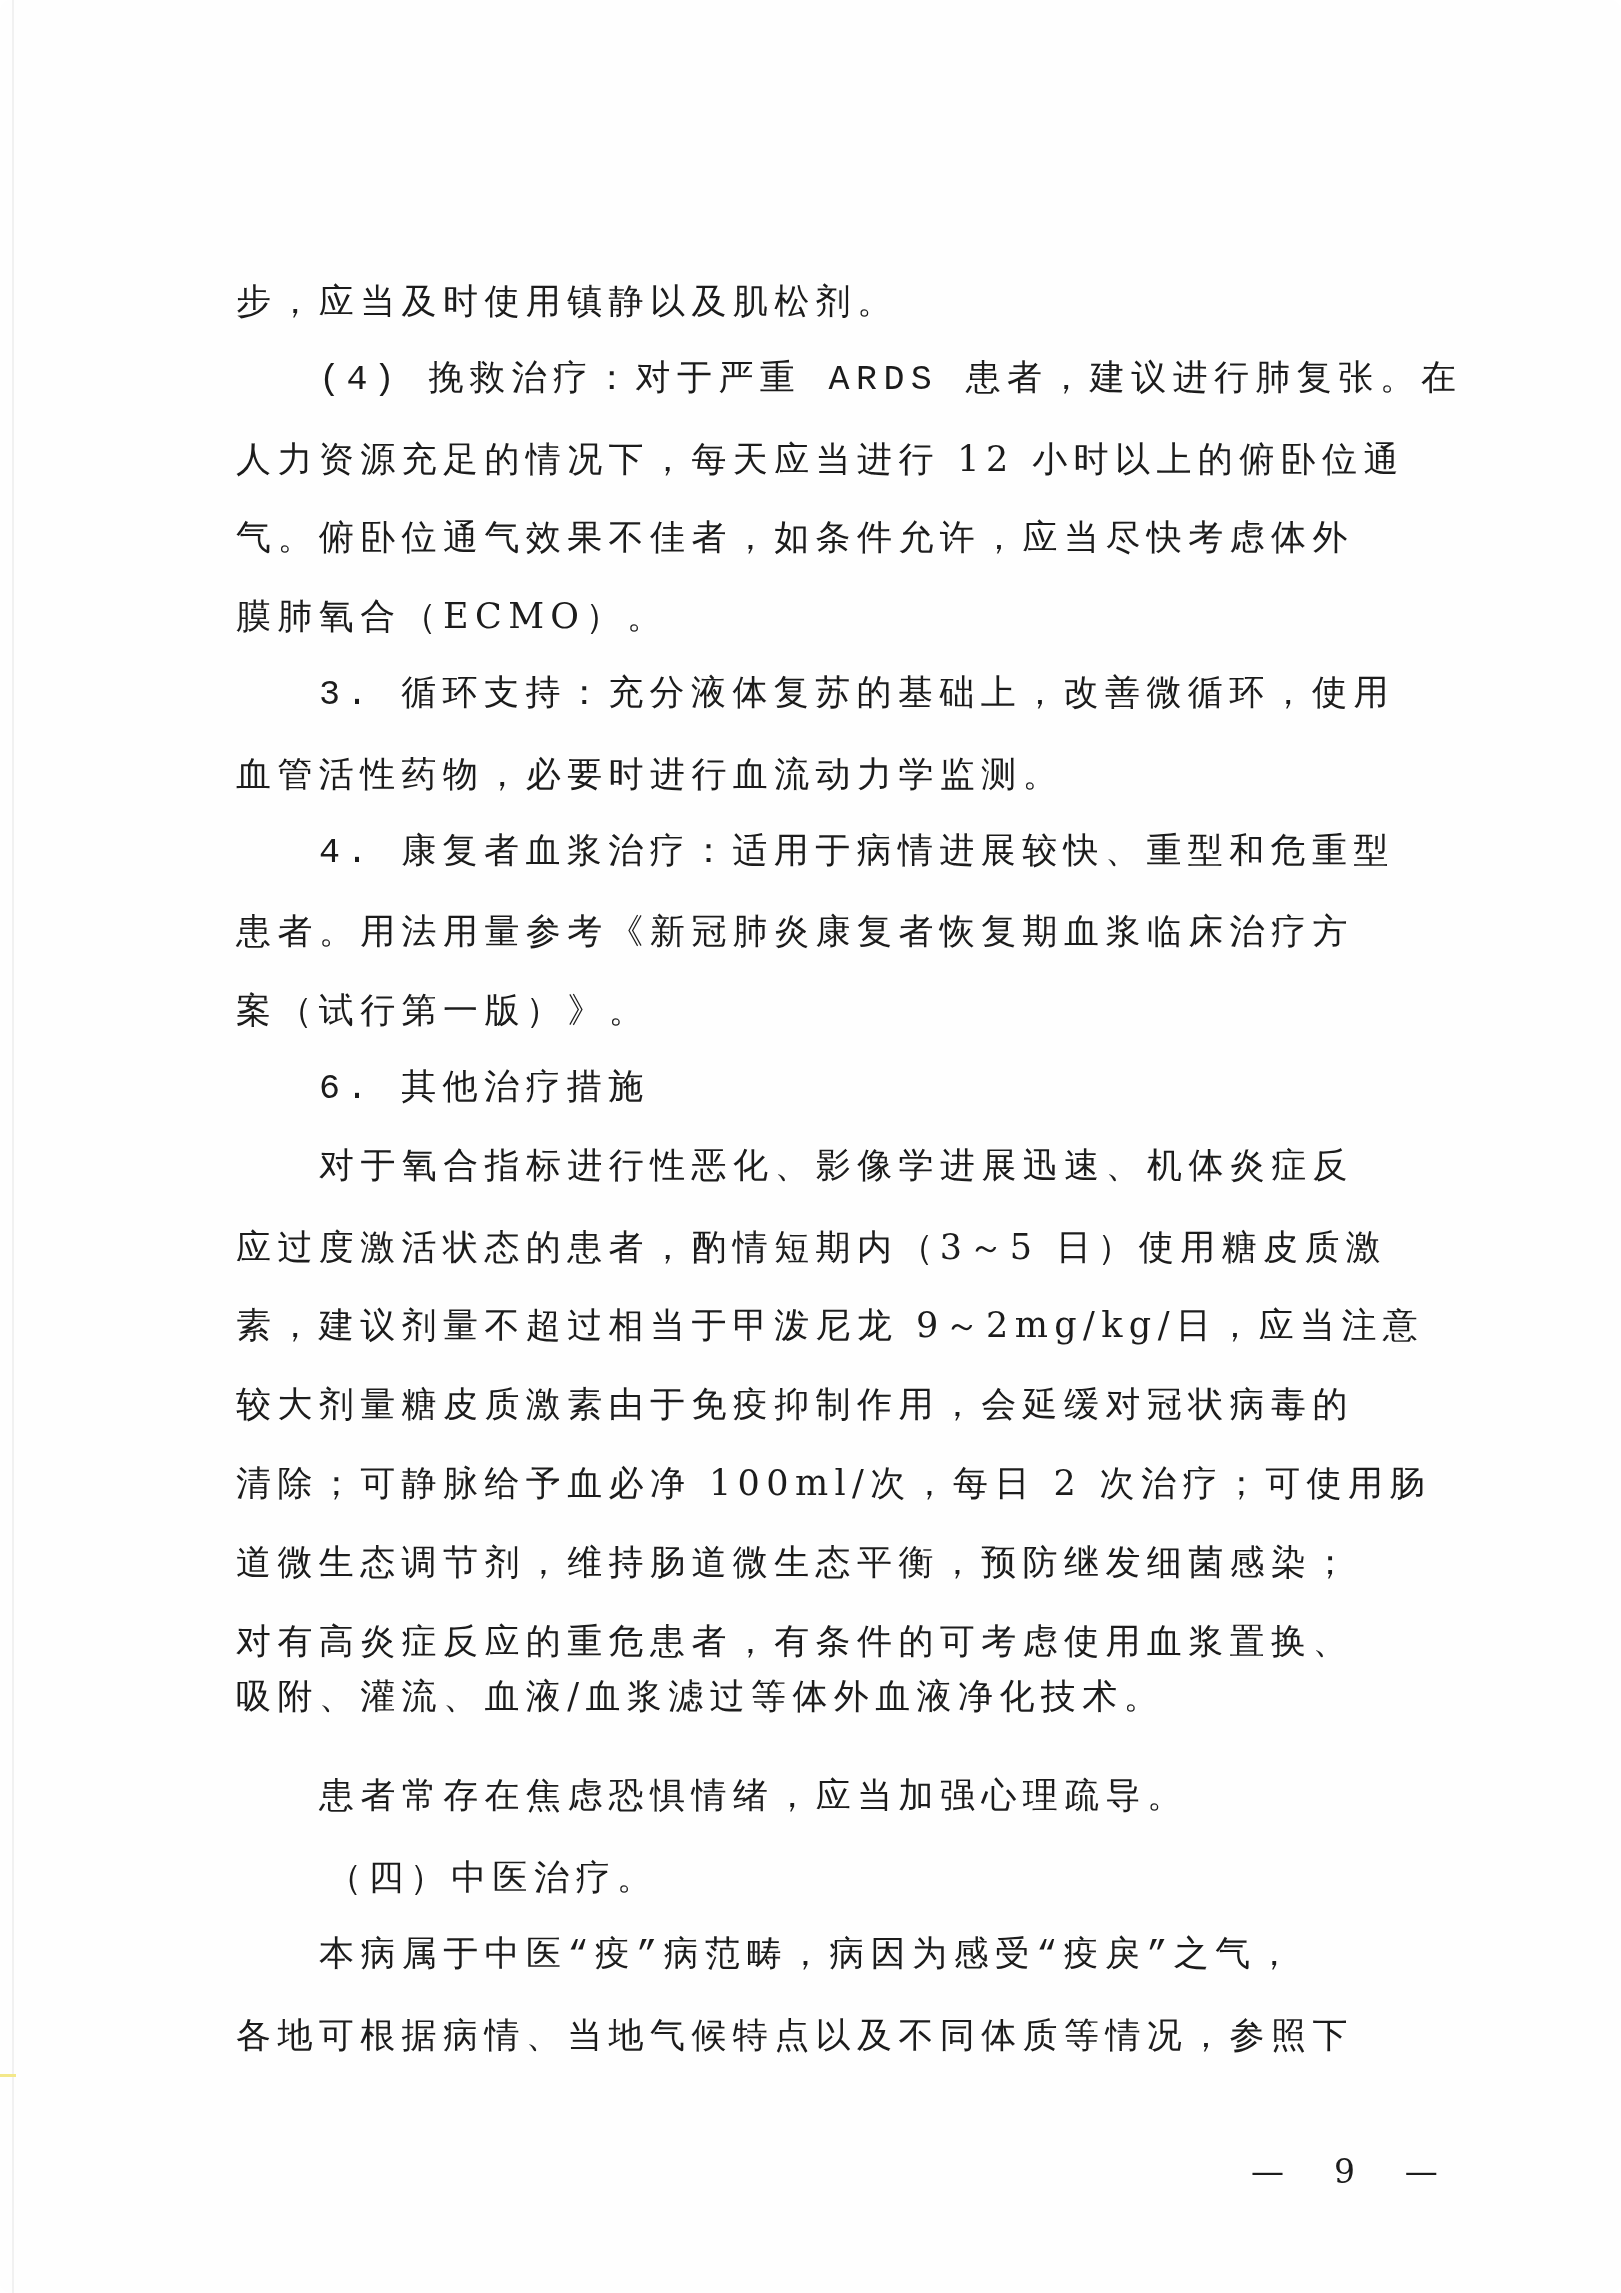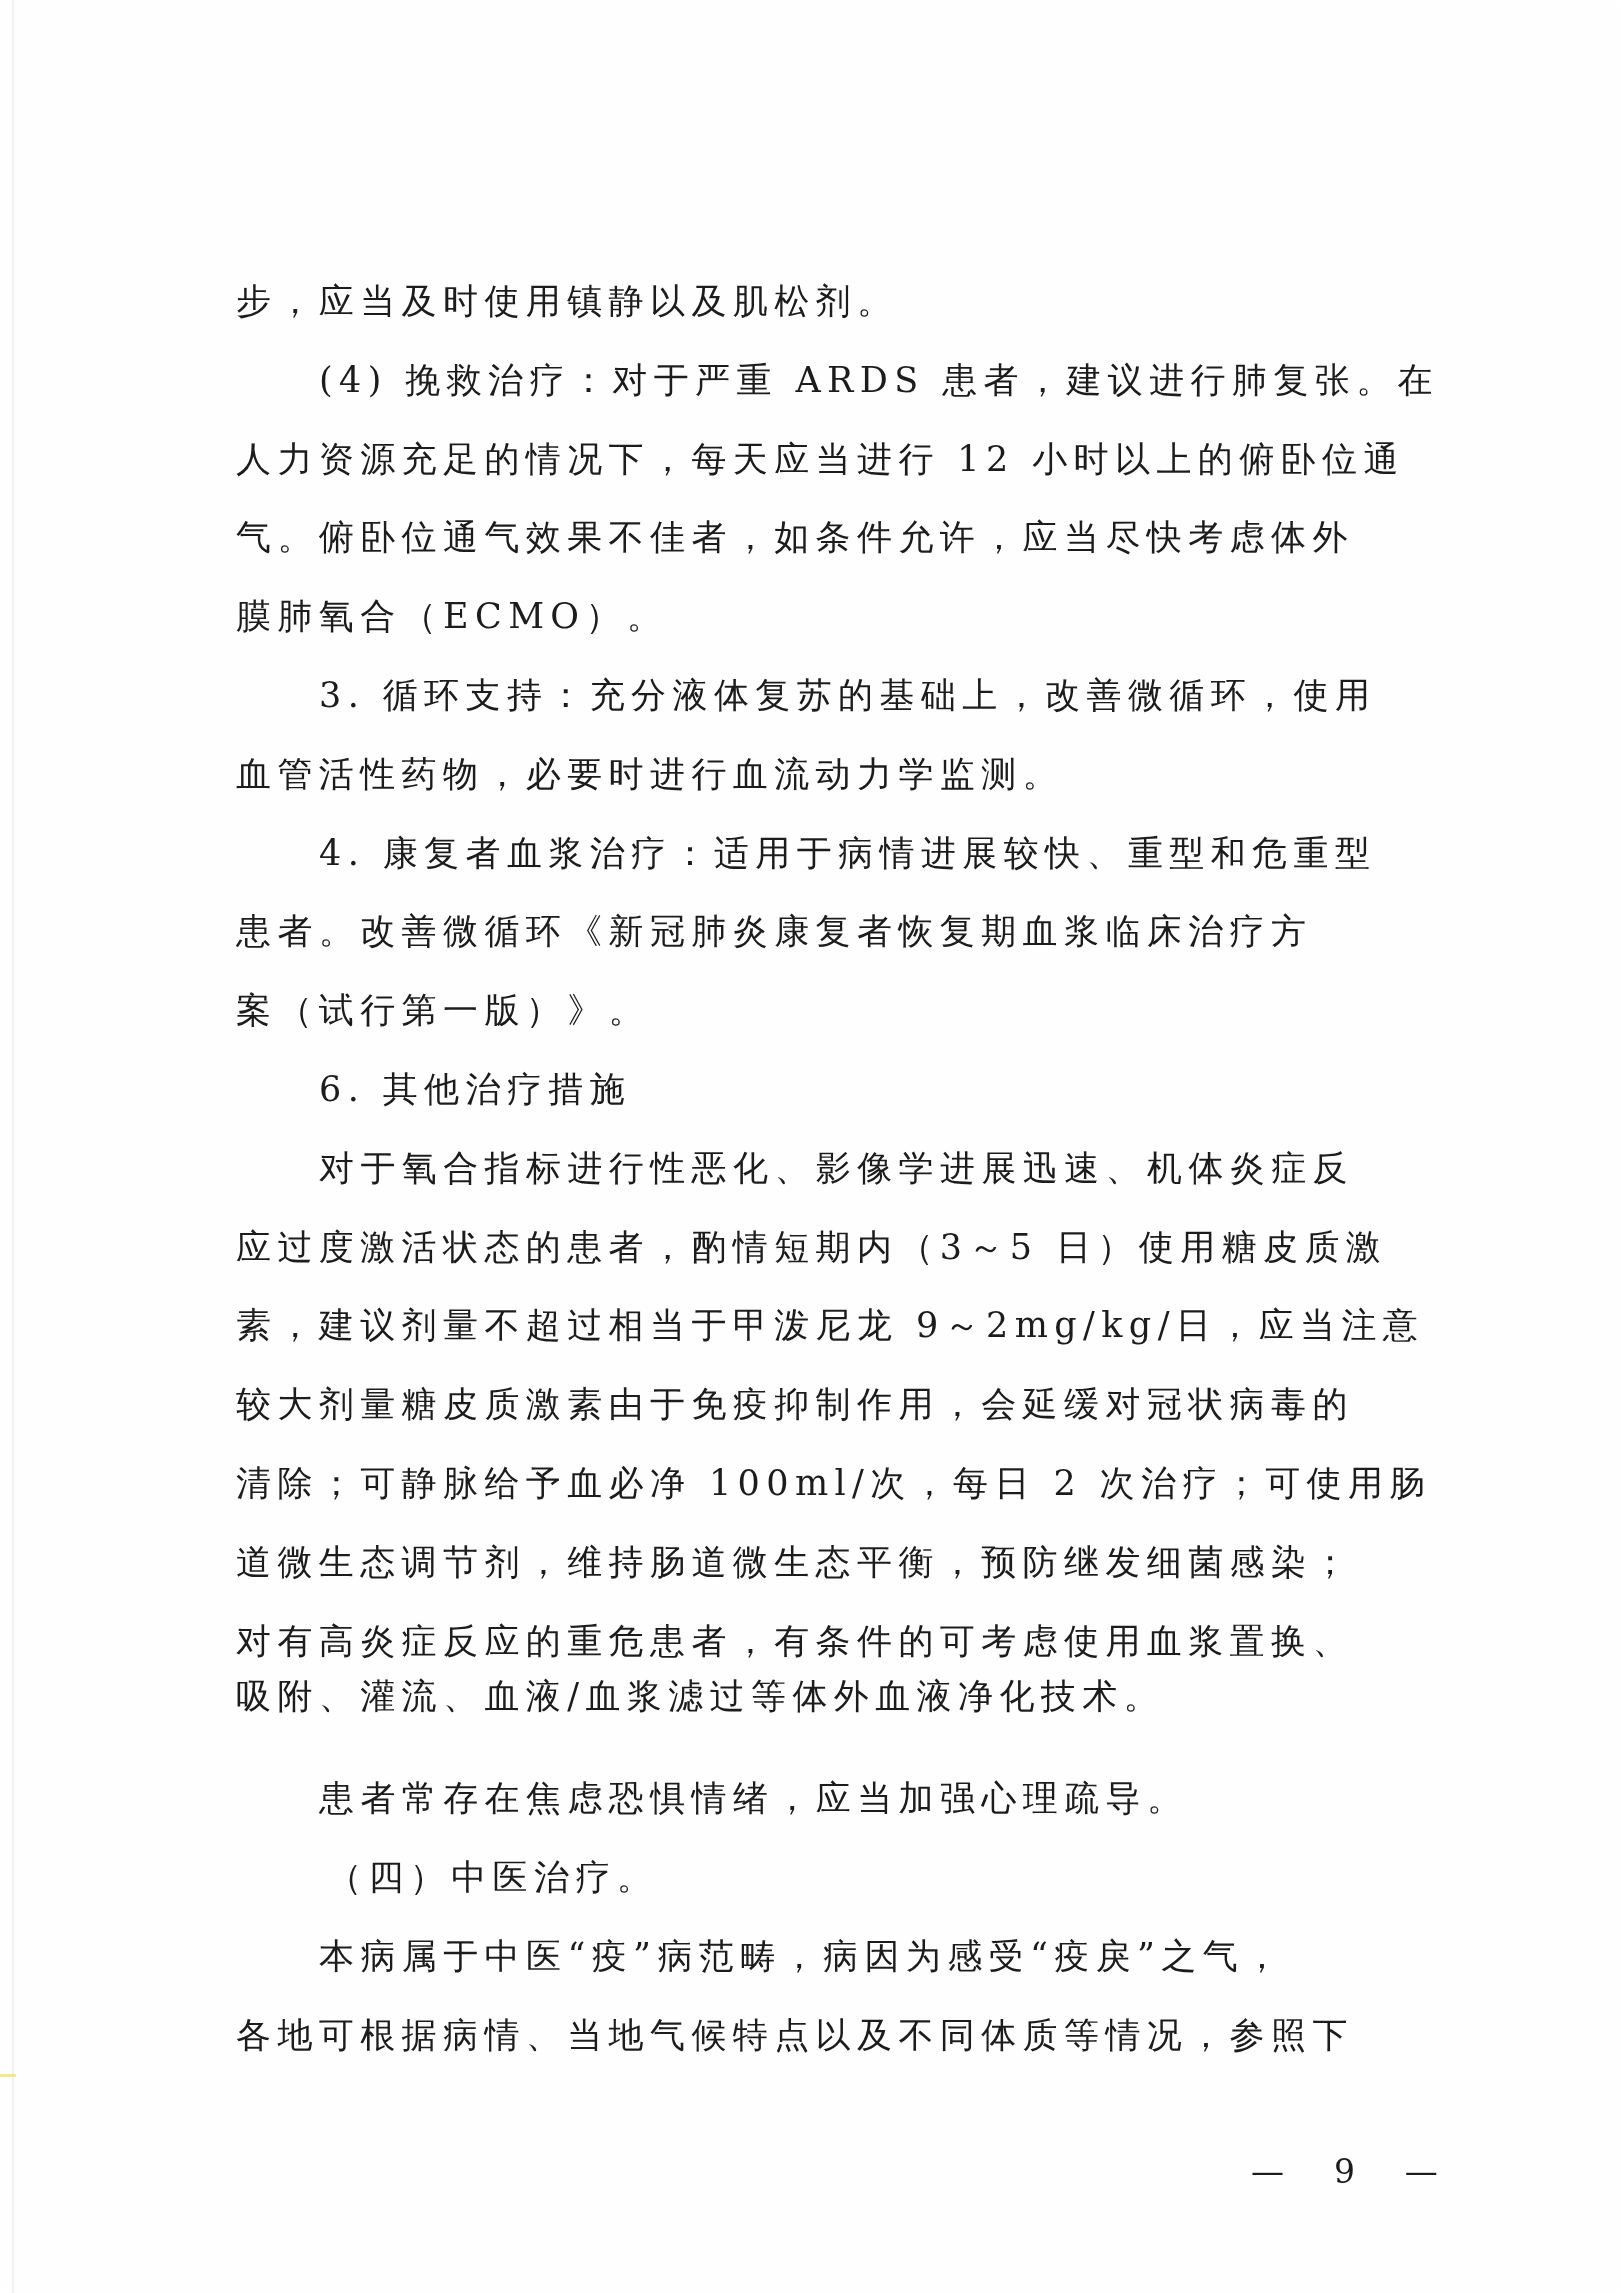--- a/index.html
+++ b/index.html
@@ -43,21 +43,21 @@
     .line {
       position: absolute;
       left: 0;
       height: 59px;
       font-size: 35px;
       line-height: 59px;
       white-space: nowrap;
       letter-spacing: 6.4px;
       color: #1c1c1c;
     }
-    .line.indent { left: 83px; }
+    .line.indent { left: 83px; font-family: Liberation Mono, monospace; }
     .line.heading-cn { left: 91px; }
     .page-number {
       position: absolute;
       top: 2152px;
       left: 1251px;
       font-size: 33px;
       line-height: 39px;
       white-space: nowrap;
       color: #1c1c1c;
       letter-spacing: 19.7px;
@@ -76,21 +76,21 @@
 
     <div class="line indent" style="top:79px">(4) 挽救治疗：对于严重 ARDS 患者，建议进行肺复张。在</div>
     <div class="line" style="top:158px">人力资源充足的情况下，每天应当进行 12 小时以上的俯卧位通</div>
     <div class="line" style="top:236px">气。俯卧位通气效果不佳者，如条件允许，应当尽快考虑体外</div>
     <div class="line" style="top:315px">膜肺氧合（ECMO）。</div>
 
     <div class="line indent" style="top:394px">3. 循环支持：充分液体复苏的基础上，改善微循环，使用</div>
     <div class="line" style="top:473px">血管活性药物，必要时进行血流动力学监测。</div>
 
     <div class="line indent" style="top:552px">4. 康复者血浆治疗：适用于病情进展较快、重型和危重型</div>
-    <div class="line" style="top:630px">患者。改善微循环《新冠肺炎康复者恢复期血浆临床治疗方</div>
+    <div class="line" style="top:630px">患者。用法用量参考《新冠肺炎康复者恢复期血浆临床治疗方</div>
     <div class="line" style="top:709px">案（试行第一版）》。</div>
 
     <div class="line indent" style="top:788px">6. 其他治疗措施</div>
 
     <div class="line indent" style="top:867px">对于氧合指标进行性恶化、影像学进展迅速、机体炎症反</div>
     <div class="line" style="top:946px">应过度激活状态的患者，酌情短期内（3～5 日）使用糖皮质激</div>
     <div class="line" style="top:1024px">素，建议剂量不超过相当于甲泼尼龙 9～2mg/kg/日，应当注意</div>
     <div class="line" style="top:1103px">较大剂量糖皮质激素由于免疫抑制作用，会延缓对冠状病毒的</div>
     <div class="line" style="top:1182px">清除；可静脉给予血必净 100ml/次，每日 2 次治疗；可使用肠</div>
     <div class="line" style="top:1261px">道微生态调节剂，维持肠道微生态平衡，预防继发细菌感染；</div>

